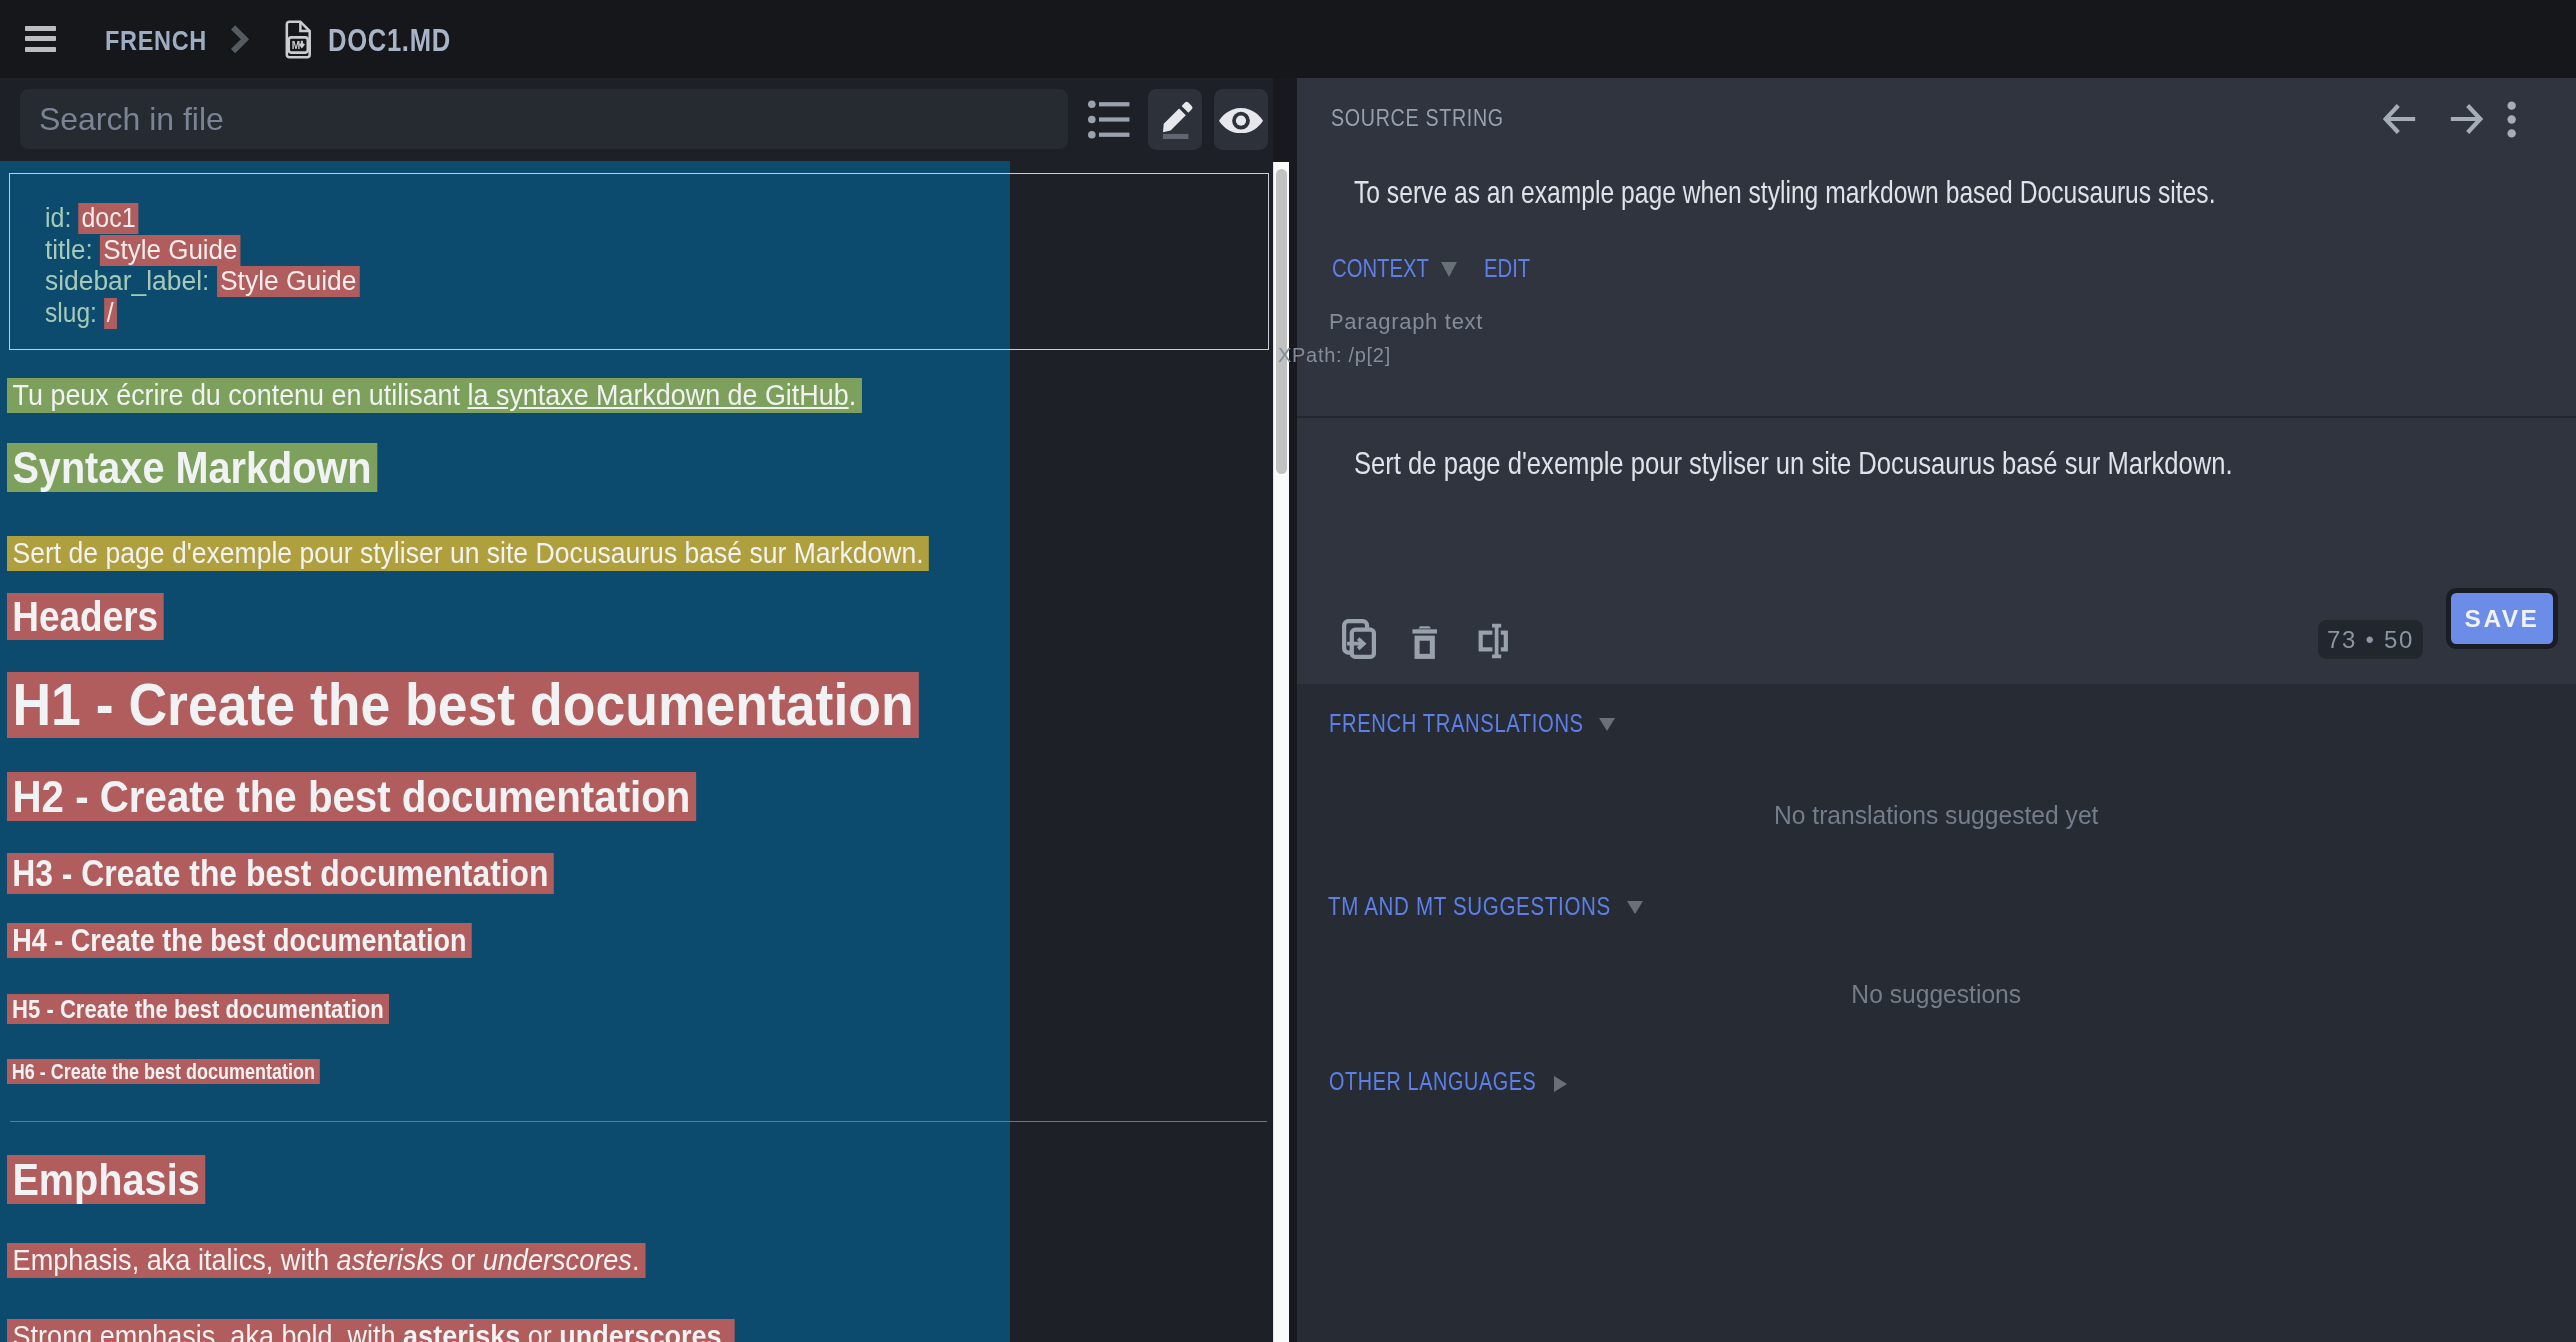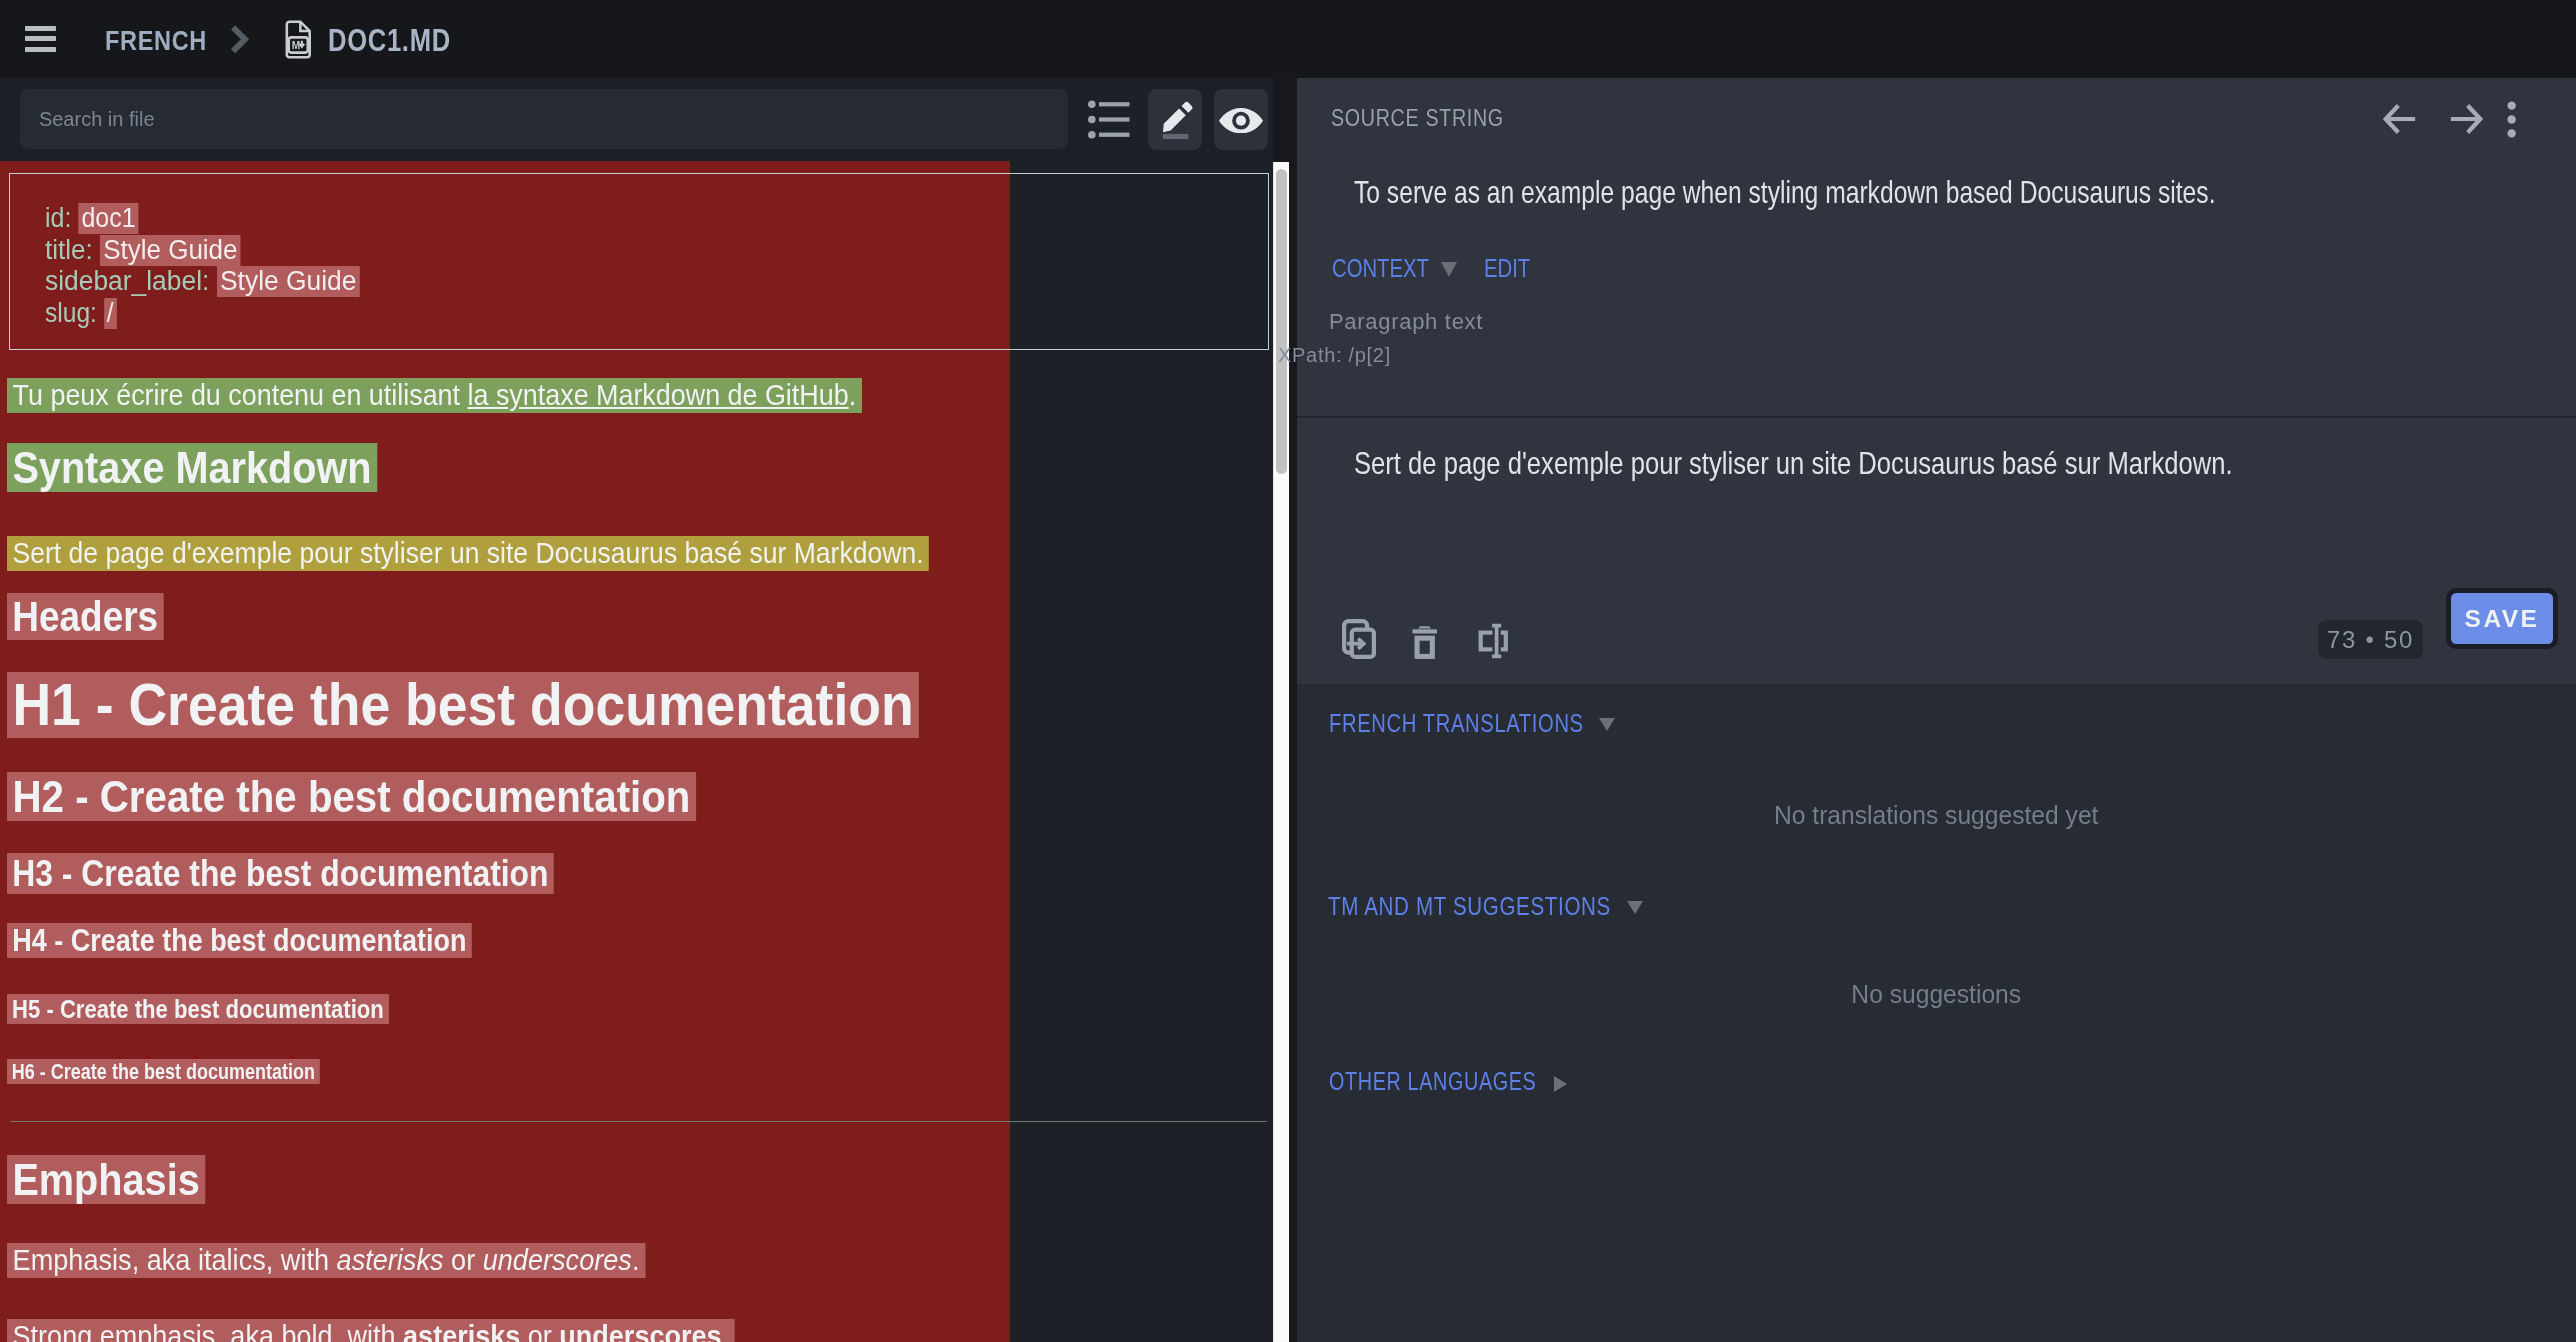--- a/index.html
+++ b/index.html
@@ -6,24 +6,24 @@
 html,body { width:2576px; height:1342px; overflow:hidden; }
 body { font-family:"Liberation Sans", sans-serif; background:#17191e; position:relative; }
 .abs { position:absolute; }
 
 #topbar { position:absolute; left:0; top:0; width:2576px; height:78px; background:#15171b; }
 .hbar { position:absolute; left:25.4px; width:30.5px; height:5.1px; background:#babdc1; border-radius:0.8px; }
 #crumb1 { position:absolute; left:105px; top:24.5px; font-size:28px; font-weight:bold; color:#9fadc0; letter-spacing:0.8px; transform:scaleX(0.84); transform-origin:0 0; }
 #crumb2 { position:absolute; left:328px; top:23px; font-size:30.5px; font-weight:bold; color:#a9b5c6; letter-spacing:0.8px; transform:scaleX(0.84); transform-origin:0 0; }
 
 #leftpane { position:absolute; left:0; top:78px; width:1273px; height:1264px; background:#1d2026; }
-#searchbox { position:absolute; left:20.3px; top:11px; width:1048px; height:60px; background:#262b32; border-radius:8.5px; color:#7b8494; font-size:20px; line-height:60px; padding-left:18.6px; }
+#searchbox { position:absolute; left:20.3px; top:11px; width:1048px; height:60px; background:#262b32; border-radius:8.5px; color:#7b8494; font-size:32px; line-height:60px; padding-left:18.6px; }
 .iconbtn { position:absolute; top:11px; width:54px; height:61px; background:#2c313a; border-radius:8.5px; }
 
-#doc { position:absolute; left:0; top:161px; width:1010px; height:1181px; background:#7f1d1d;padding-left:24px; }
+#doc { position:absolute; left:0; top:161px; width:1010px; height:1181px; background:#0c4a6e;padding-left:24px; }
 .line { position:absolute; left:6.8px; transform:scaleX(0.84); transform-origin:0 0; white-space:nowrap; color:#f1f2f3; }
 .m { padding:0.8px 6px 1.7px 6px; }
 .hl .m { padding:0 6px; }
 .red { background:#b25d5d; }
 .green { background:#7da15c; }
 .olive { background:#b0a03d; }
 #codeblock { position:absolute; left:9.3px; top:12px; width:1260px; height:177px; border:1.7px solid #c7ced2; }
 .codeline { position:absolute; left:45px; font-size:27px; line-height:32px; transform:scaleX(0.84); transform-origin:0 0; white-space:nowrap; color:#a5cbb8; }
 .codeline .m { padding:0 3.4px 0.8px 3.4px; color:#f3eded; }
 hr.docline { position:absolute; left:10.2px; top:960px; width:1257px; border:none; border-top:1.7px solid #75776c; }

